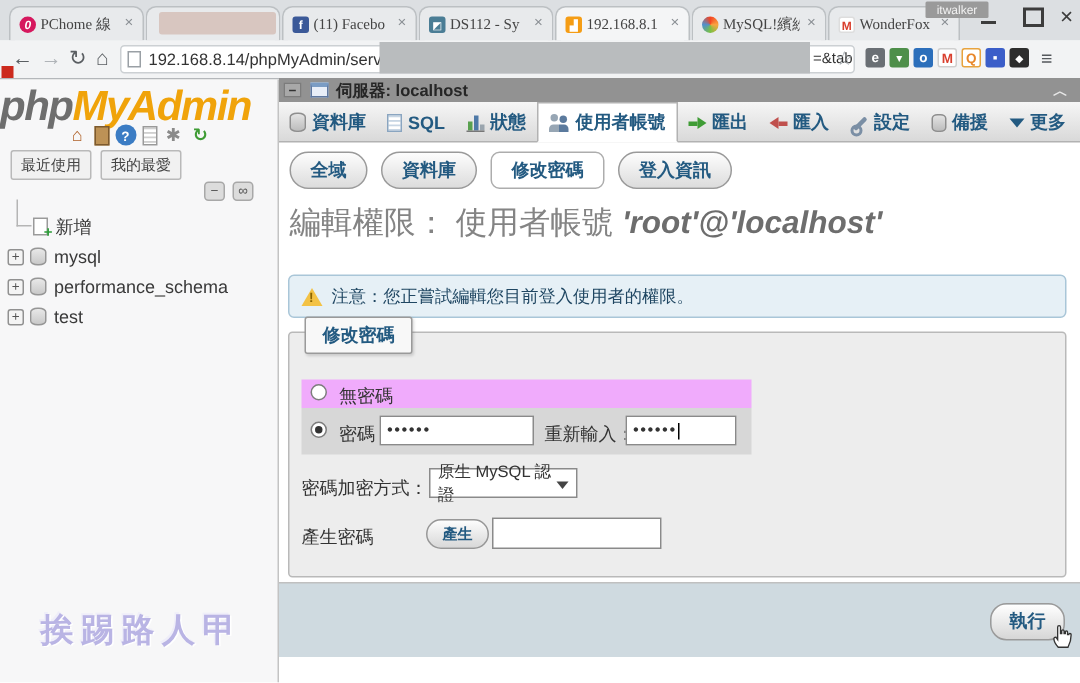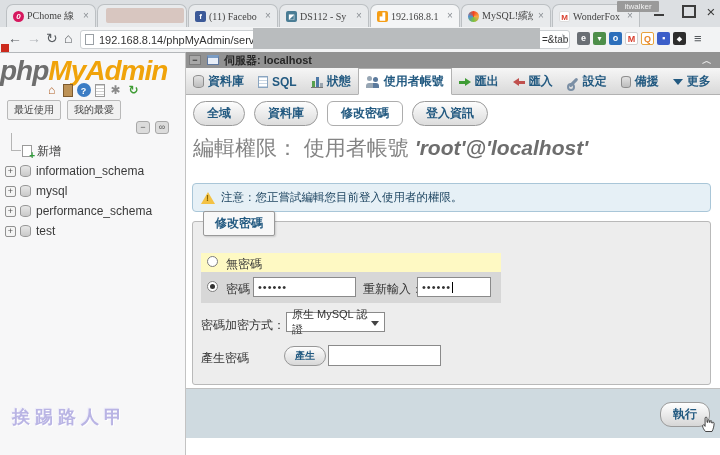--- a/index.html
+++ b/index.html
@@ -83,21 +83,21 @@
   .tree-row { position:relative; height:20px; display:flex; align-items:center; font-size:12px; color:#3a3a3a; }
   .expander { width:11px; height:11px; background:#f4f4f4; border:1px solid #919191; border-radius:2px;
               margin:0 4px 0 5px; font-size:9px; line-height:9px; text-align:center; color:#555; }
   .expander::before { content:"+"; }
   .db-ico { width:11px; height:12px; background:linear-gradient(#e8e8e8,#c9c9c9); border:1px solid #969696;
             border-radius:5px/3px; margin-right:5px; }
   .new-ico { width:10px; height:12px; background:#fff; border:1px solid #9a9a9a; margin:0 5px 0 22px; position:relative; }
   .new-ico::after { content:"+"; position:absolute; right:-4px; bottom:-5px; color:#2e9e3a; font-size:10px; font-weight:bold; }
   .tree-line { position:absolute; left:11px; top:-8px; width:10px; height:18px;
                border-left:1px solid #b5b5b5; border-bottom:1px solid #b5b5b5; }
-  .watermark { position:absolute; top:352px; left:12px; font-size:18px; font-weight:bold; letter-spacing:5px;
+  .watermark { position:absolute; top:352px; left:27px; font-size:22px; font-weight:bold; letter-spacing:5px;
                color:#b9b4e4; text-shadow:1px 1px 0 #fff,-1px -1px 0 #efeef9; }
 
   
   .serverbar { position:absolute; left:186px; top:52px; width:534px; height:16px; background:#929292;
                display:flex; align-items:center; font-size:11px; font-weight:bold; color:#262626; }
   .srv-min { width:12px; height:10px; background:#a8a8a8; border:1px solid #7c7c7c; margin:0 6px 0 3px;
              font-size:9px; line-height:8px; text-align:center; color:#333; }
   .srv-min::before { content:"−"; }
   .srv-ico { width:12px; height:10px; background:#e8eef8; border:1px solid #5f78a0; border-top:3px solid #7a9cc4; margin-right:5px; }
   .srv-top { position:absolute; right:8px; top:2px; color:#e8e8e8; font-size:10px; font-weight:bold; }
@@ -150,21 +150,21 @@
             display:flex; align-items:center; gap:6px; }
   .warn-ico { position:relative; width:0; height:0; border-left:7px solid transparent; border-right:7px solid transparent;
               border-bottom:12px solid #f3c245; flex:0 0 14px; }
   .warn-ico::after { content:"!"; position:absolute; left:-2px; top:1px; font-size:9px; font-weight:bold; color:#8a6400; }
 
   .fieldset { position:absolute; left:192px; top:221px; width:519px; height:164px; background:#ededed;
               border:1px solid #b9b9b9; border-radius:3px; }
   .legend { position:absolute; left:10px; top:-11px; background:#f8f8f8; border:1px solid #9a9a9a; border-radius:2px;
             padding:3px 11px; font-size:12px; font-weight:bold; color:#235a81; box-shadow:1px 1px 2px rgba(0,0,0,.15); }
   .frow { position:absolute; left:8px; width:300px; }
-  .row-nopass { top:31px; height:19px; background:#fef9c3; }
+  .row-nopass { top:31px; height:19px; background:#f0abfc; }
   .row-pass { top:50px; height:31px; background:#d7d7d7; }
   .radio { position:absolute; width:11px; height:11px; border:1px solid #7d7d7d; border-radius:50%; background:#fff; }
   .radio.checked::after { content:""; position:absolute; left:2px; top:2px; width:5px; height:5px; border-radius:50%; background:#333; }
   .flabel { position:absolute; font-size:12px; color:#333; }
   .tinput { position:absolute; background:#fff; border:1px solid #8a8a8a; font-size:11px; color:#333;
             display:flex; align-items:center; padding:0 4px; letter-spacing:1px; }
   .caret { width:1px; height:11px; background:#000; margin-left:1px; }
   .hash-label { position:absolute; left:8px; top:95px; font-size:12px; color:#333;font-family:Liberation Mono, monospace; }
   .select { position:absolute; left:93px; top:90px; width:99px; height:20px; background:#fff; border:1px solid #8a8a8a;
             font-size:11px; color:#333; display:flex; align-items:center; padding:0 16px 0 5px; }
@@ -270,25 +270,20 @@
     </div>
     <div class="tree">
       <div class="tree-row">
         <span class="tree-line"></span>
         <span class="new-ico"></span>
         <span>新增</span>
       </div>
       <div class="tree-row">
         <span class="expander"></span>
         <span class="db-ico"></span>
-        <span>information_schema</span>
-      </div>
-      <div class="tree-row">
-        <span class="expander"></span>
-        <span class="db-ico"></span>
         <span>mysql</span>
       </div>
       <div class="tree-row">
         <span class="expander"></span>
         <span class="db-ico"></span>
         <span>performance_schema</span>
       </div>
       <div class="tree-row">
         <span class="expander"></span>
         <span class="db-ico"></span>

